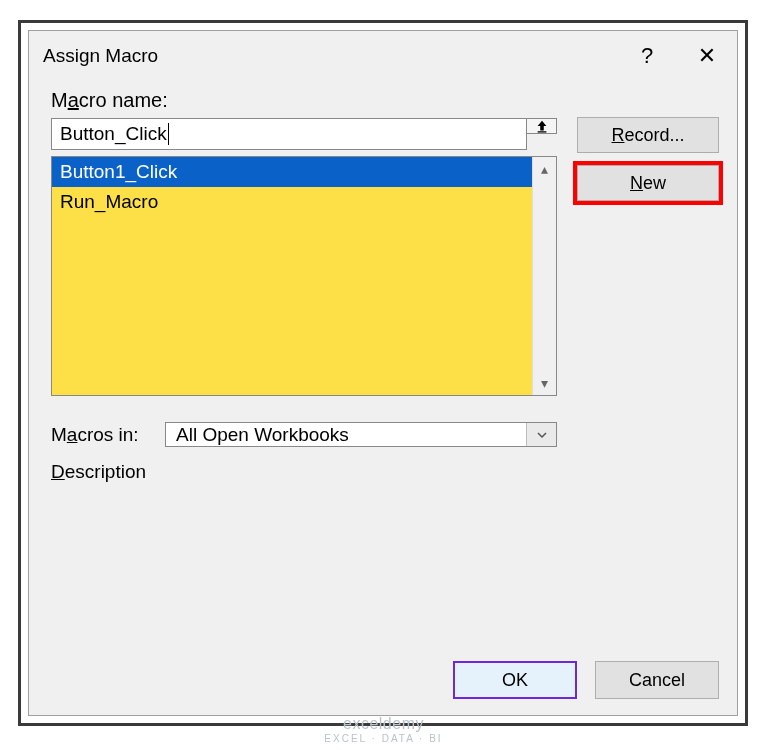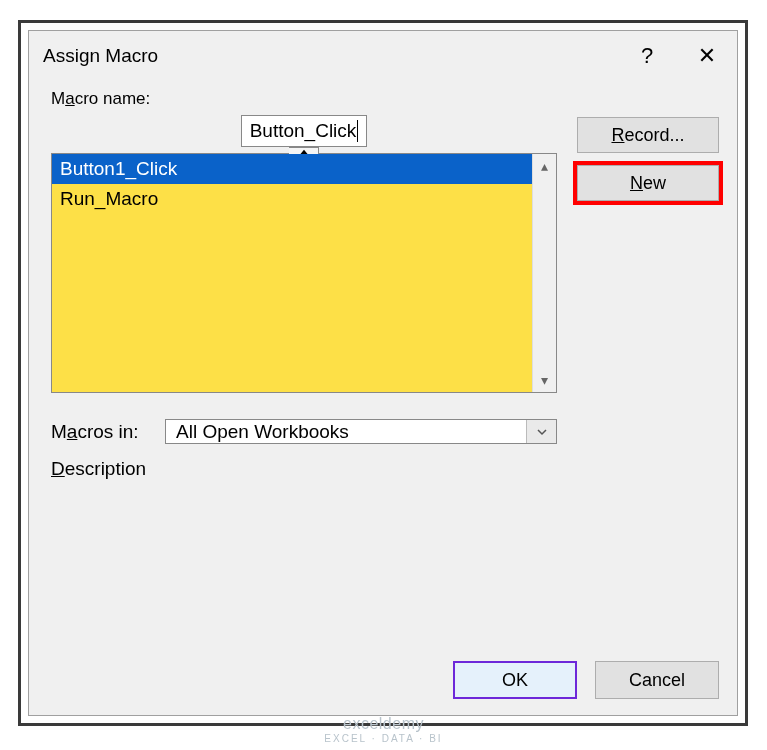--- a/index.html
+++ b/index.html
@@ -51,29 +51,28 @@
   .content {
     padding: 8px 18px 14px 22px;
   }
   .row-top {
     display: flex;
     gap: 20px;
   }
   .left-col { flex: 1; }
   .right-col { width: 142px; display:flex; flex-direction:column; gap:12px; padding-top:28px;}
   .label {
-    font-size: 17px;
+    font-size: 20px;
     margin-bottom: 6px;
   }
   .u { text-decoration: underline; }
   .name-row {
     display: flex;
-    align-items: center;
+    align-items: flex-start;
     height: 36px;
-    flex-direction: column;
   }
   .name-input {
     flex: 1;
     border: 1px solid #888;
     background: #fff;
     padding: 4px 8px;
     font-size: 19px;
     outline: none;
     display:flex;
     align-items:center;

